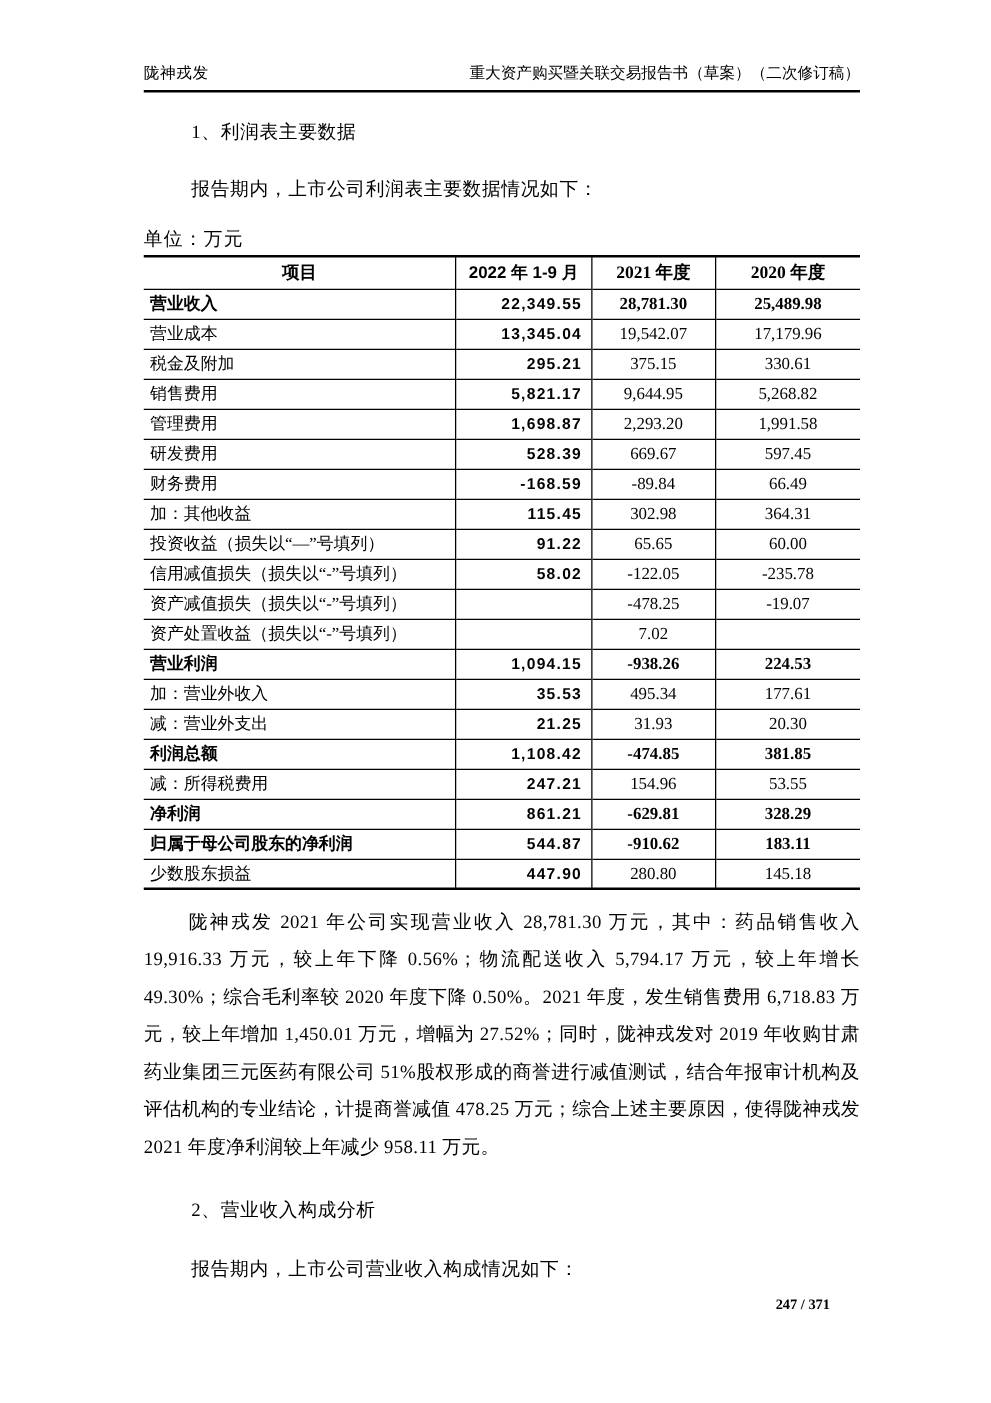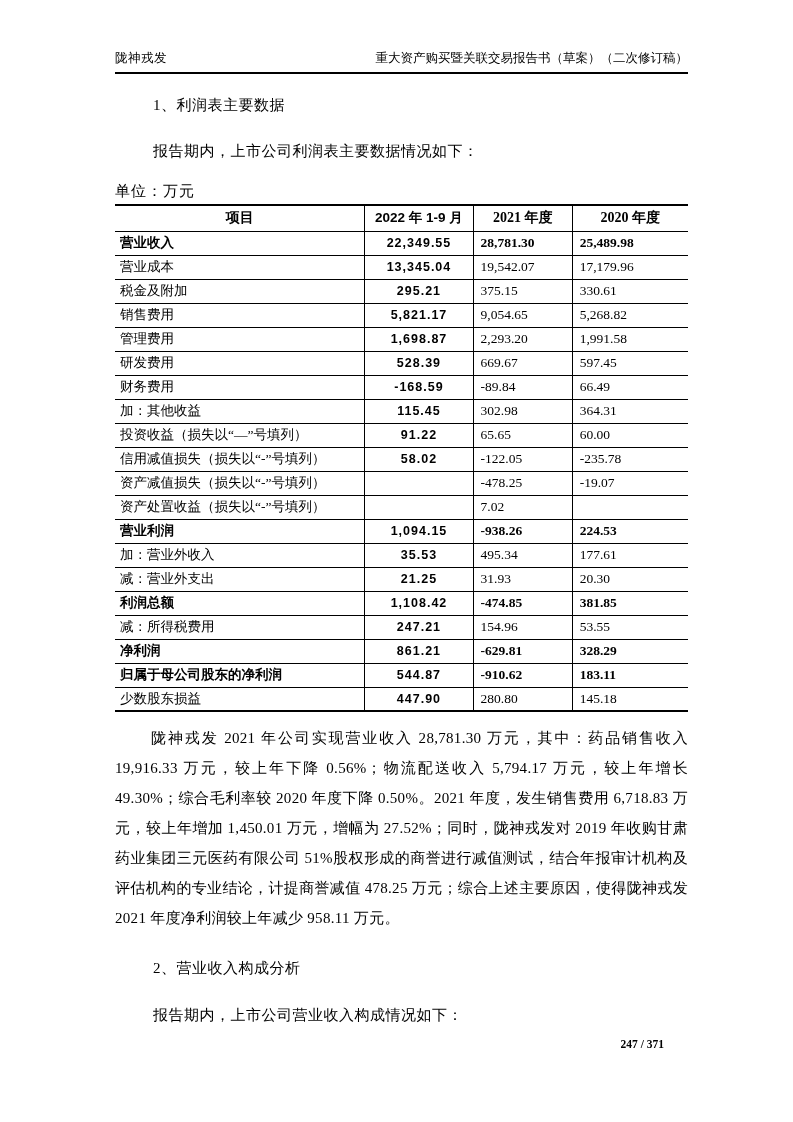--- a/index.html
+++ b/index.html
@@ -74,27 +74,27 @@
     height: 26px;
     border-top: none;
     font-size: 14px;
   }
   table.profit th.col-v2022 {
     font-family: "Liberation Sans", "DejaVu Sans", sans-serif;
     font-size: 13.5px;
   }
   table.profit td.col-label { text-align: left; padding-left: 5px; }
   table.profit td.col-v2022 {
-    text-align: center;
+    text-align: right;
     font-family: "Liberation Sans", "DejaVu Sans", sans-serif;
     font-weight: bold;
     font-size: 12.5px;
     letter-spacing: 1px;
   }
-  table.profit td.col-v2021, table.profit td.col-v2020 { text-align: left; }
+  table.profit td.col-v2021, table.profit td.col-v2020 { text-align: center; }
   table.profit tr.bold-row td { font-weight: bold; }
 
   .analysis {
     margin-top: 11px;
     font-size: 15px;
     line-height: 30px;
     text-align: justify;
     text-indent: 2.4em;
     letter-spacing: 0.3px;
   }
@@ -155,21 +155,21 @@
         </tr>
         <tr>
           <td class="col-label">税金及附加</td>
           <td class="col-v2022">295.21</td>
           <td class="col-v2021">375.15</td>
           <td class="col-v2020">330.61</td>
         </tr>
         <tr>
           <td class="col-label">销售费用</td>
           <td class="col-v2022">5,821.17</td>
-          <td class="col-v2021">9,054.65</td>
+          <td class="col-v2021">9,644.95</td>
           <td class="col-v2020">5,268.82</td>
         </tr>
         <tr>
           <td class="col-label">管理费用</td>
           <td class="col-v2022">1,698.87</td>
           <td class="col-v2021">2,293.20</td>
           <td class="col-v2020">1,991.58</td>
         </tr>
         <tr>
           <td class="col-label">研发费用</td>

